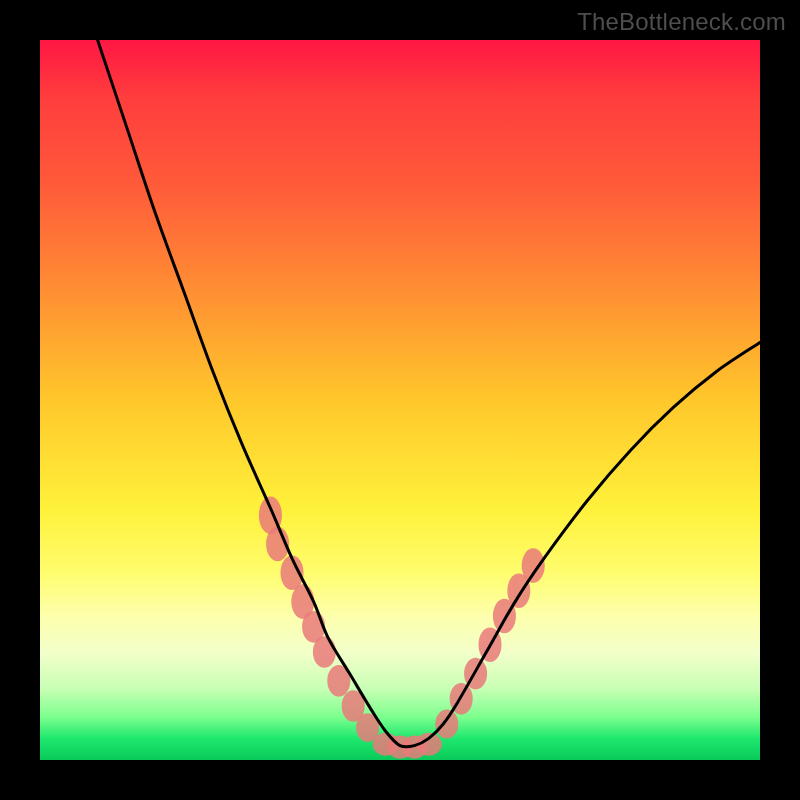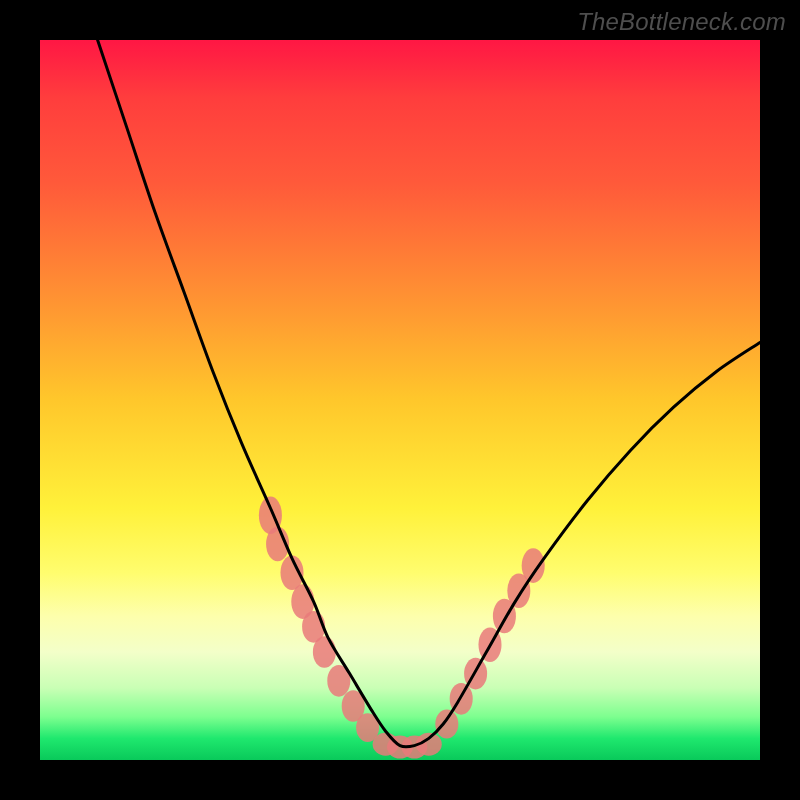--- a/index.html
+++ b/index.html
@@ -11,21 +11,20 @@
     font-family: Arial, Helvetica, sans-serif;
     overflow: hidden;
   }
   .frame {
     position: absolute;
     left: 0;
     top: 0;
     width: 800px;
     height: 800px;
     background: #000;
-    font-style: italic;
   }
   .plot {
     position: absolute;
     left: 40px;
     top: 40px;
     width: 720px;
     height: 720px;
     background: linear-gradient(to bottom,
       #ff1744 0%,
       #ff3d3d 8%,

